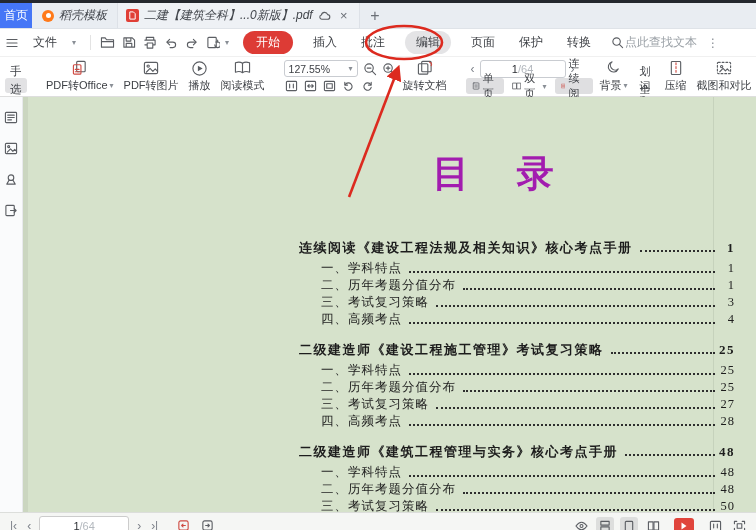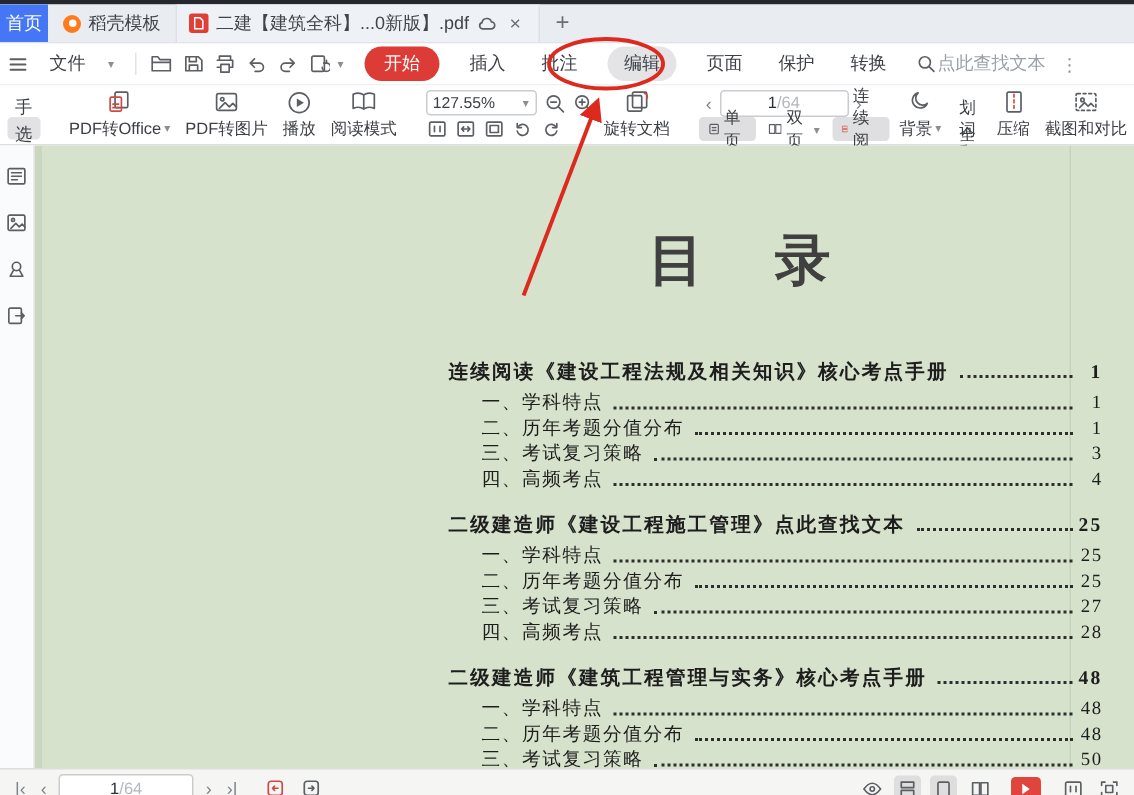--- a/index.html
+++ b/index.html
@@ -9,21 +9,21 @@
   svg{display:block;}
   .oline{fill:none;stroke:#5b5e63;stroke-width:1.2;stroke-linecap:round;stroke-linejoin:round;}
   .red-oline{fill:none;stroke:#cf4a42;stroke-width:1.2;stroke-linecap:round;stroke-linejoin:round;}
 
   
   .win-strip{height:3px;background:#24282e;}
 
   
   .tabbar{height:25px;background:#e9edf2;display:flex;align-items:stretch;border-bottom:1px solid #dfe3e8;}
   .tab-home{width:32px;background:#4576f6;color:#fff;display:flex;align-items:center;justify-content:center;font-size:12px;}
-  .tab{display:flex;align-items:center;gap:5px;padding:0 10px;color:#41454b;border-right:1px solid #dde1e7;}
+  .tab{display:flex;align-items:center;gap:5px;padding:0 10px;color:#41454b;border-right:1px solid #dde1e7;font-style:italic;}
   .tab-doc{padding:0 8px;background:#eef1f5;}
   .docicon{width:13px;height:13px;border-radius:2px;background:#e03f36;display:flex;align-items:center;justify-content:center;}
   .tplicon{width:12px;height:12px;border-radius:50%;background:#ff7a1a;position:relative;}
   .tplicon::after{content:"";position:absolute;left:3.5px;top:3.5px;width:5px;height:5px;border-radius:50%;background:#fff;}
   .tab-close,.tab-plus{color:#6b7077;padding:0 4px;font-size:13px;display:flex;align-items:center;}
   .tab-plus{font-size:16px;padding:0 10px;}
   .cloud{color:#8a9097;}
 
   
   .menubar{height:27px;background:#fff;display:flex;align-items:center;padding:0 6px;border-bottom:1px solid #f0f0f0;}
@@ -59,21 +59,21 @@
 
   
   .main{display:flex;height:415px;}
   .sidebar{width:22px;background:#fafbfc;border-right:1px solid #e8eaec;display:flex;flex-direction:column;align-items:center;
            padding-top:12px;gap:15px;}
   .sb-ic{width:16px;height:16px;display:flex;align-items:center;justify-content:center;}
   .docarea{flex:1;position:relative;background:#d6e2cb;overflow:hidden;}
   .page-edge-l{position:absolute;left:0;top:0;bottom:0;width:5px;background:rgba(0,0,0,0.05);}
   .page-line-r{position:absolute;left:690px;top:0;bottom:0;width:1px;background:rgba(0,0,0,0.07);}
   .doc-title{margin:52px 0 0 0;text-align:center;font-family:"Liberation Serif","DejaVu Serif",serif;
-             font-size:37px;font-weight:bold;color:#404040;word-spacing:34px;letter-spacing:2px;
+             font-size:37px;font-weight:bold;color:#a21caf;word-spacing:34px;letter-spacing:2px;
              width:426px;margin-left:258px;}
   .toc{width:436px;margin-left:276px;margin-top:40px;font-family:"Liberation Serif","DejaVu Serif",serif;color:#1d1d1d;}
   .toc-section{margin-top:13px;}
   .toc-row{display:flex;align-items:flex-end;line-height:17px;}
   .toc-title-row{font-weight:bold;font-size:13px;letter-spacing:1.5px;margin-bottom:4px;}
   .toc-item-row{font-size:12.5px;letter-spacing:1px;padding-left:22px;}
   .toc-dots{flex:1;border-bottom:2px dotted #2e2e2e;margin:0 4px 4px 7px;min-width:20px;}
   .toc-page{min-width:16px;text-align:right;}
 
   
@@ -427,21 +427,21 @@
               <span class="toc-page">3</span>
             </div>
             <div class="toc-row toc-item-row">
               <span class="toc-label">四、高频考点</span>
               <span class="toc-dots"></span>
               <span class="toc-page">4</span>
             </div>
           </div>
           <div class="toc-section">
             <div class="toc-row toc-title-row">
-              <span class="toc-label">二级建造师《建设工程施工管理》点此查找文本</span>
+              <span class="toc-label">二级建造师《建设工程施工管理》考试复习策略</span>
               <span class="toc-dots"></span>
               <span class="toc-page">25</span>
             </div>
             <div class="toc-row toc-item-row">
               <span class="toc-label">一、学科特点</span>
               <span class="toc-dots"></span>
               <span class="toc-page">25</span>
             </div>
             <div class="toc-row toc-item-row">
               <span class="toc-label">二、历年考题分值分布</span>

